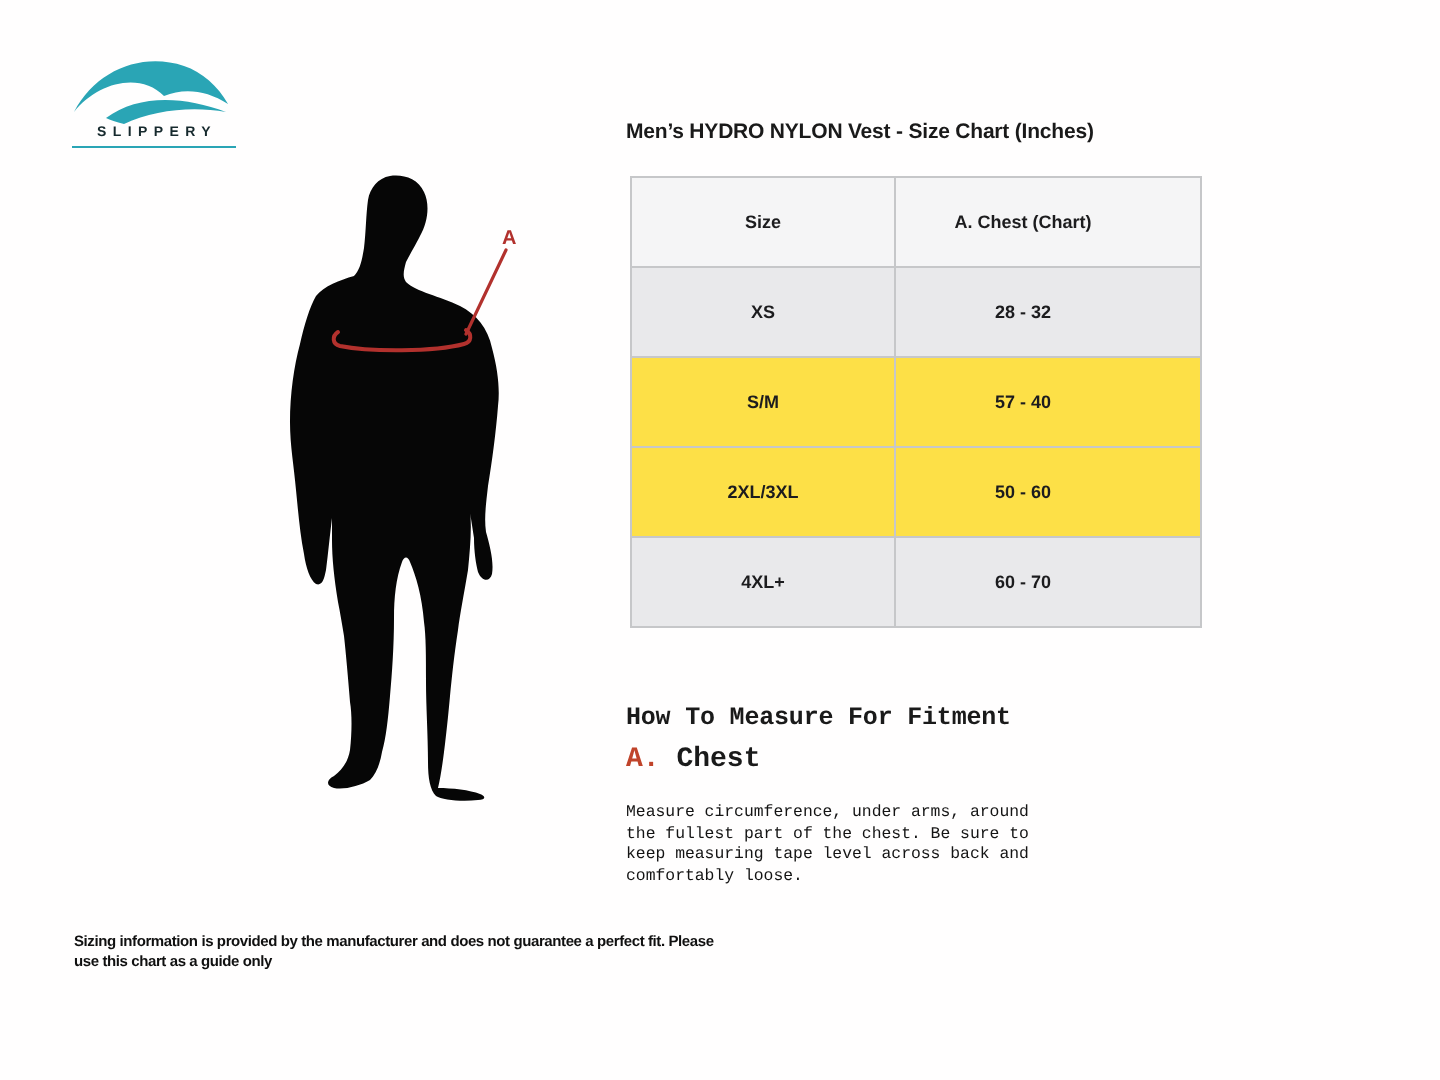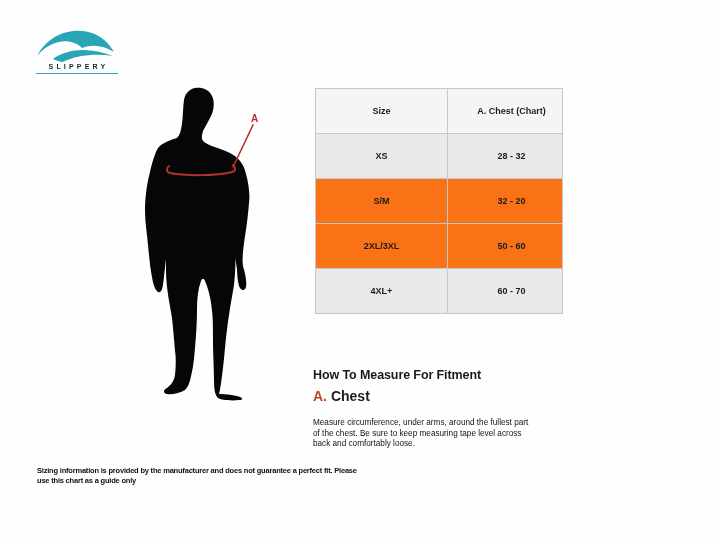--- a/index.html
+++ b/index.html
@@ -26,32 +26,32 @@
   
   .figure{position:absolute;left:122px;top:85px;width:140px;height:320px;}
   .figure svg{width:140px;height:320px;display:block;}
   .marker-a{font:700 10px "Liberation Sans",sans-serif;fill:var(--red);}
 
   
   .title{position:absolute;left:313px;top:60px;width:280px;font-size:10.5px;font-weight:700;
     letter-spacing:-0.1px;}
 
   
-  .size-table{position:absolute;left:315px;top:88px;width:248px;border:1px solid var(--tbl-border);}
+  .size-table{position:absolute;left:315px;top:88px;width:286px;border:1px solid var(--tbl-border);}
   .tr{display:grid;grid-template-columns:131px 128px;height:45px;}
   .tr.head{height:44px;background:var(--head-gray);}
   .tr.alt{background:var(--row-gray);}
-  .tr.plain{background:#f97316;}
+  .tr.plain{background:#fde047;}
   .tr + .tr{border-top:1px solid var(--tbl-border);}
   .td{display:flex;align-items:center;justify-content:center;font-size:9px;font-weight:700;
     color:#1c1c1e;}
   .td + .td{border-left:1px solid var(--tbl-border);}
 
   
-  .howto{position:absolute;left:313px;top:368px;width:230px;}
+  .howto{position:absolute;left:313px;top:352px;width:230px;font-family:Liberation Mono, monospace;}
   .howto-heading{font-size:12.5px;font-weight:700;letter-spacing:-0.1px;}
   .measure-label{margin-top:6px;font-size:14px;font-weight:700;}
   .measure-label .mk{color:var(--red-orange);}
   .measure-desc{margin-top:14px;width:218px;font-size:8.2px;line-height:1.28;font-weight:400;
     color:#141414;}
 
   
   .disclaimer{position:absolute;left:37px;top:466px;width:330px;font-size:7.5px;font-weight:600;
     line-height:1.35;letter-spacing:-0.2px;color:#101010;}
 </style>
@@ -89,33 +89,34 @@
         C30,78 33,68 36,63 C40,58 48,55 55,53 C58,50 59,45 60,39
         C61,31 61,22 62,15 C63,9 67,4 73,3 Z"></path>
 
       <path d="M47,81 C44,83 44,87 48,88 C63,91 95,91 110,87 C114,86 114,82 111,80" fill="none" stroke="#b2312d" stroke-width="2" stroke-linecap="round"></path>
 
       <path d="M111,82 L131,40" fill="none" stroke="#b2312d" stroke-width="1.6" stroke-linecap="round"></path>
       <text class="marker-a" x="129" y="37">A</text>
     </svg>
   </div>
 
+  <div class="title">Men’s HYDRO NYLON Vest - Size Chart (Inches)</div>
 
   <div class="size-table">
     <div class="tr head">
       <div class="td">Size</div>
       <div class="td">A. Chest (Chart)</div>
     </div>
     <div class="tr alt">
       <div class="td">XS</div>
       <div class="td">28 - 32</div>
     </div>
     <div class="tr plain">
       <div class="td">S/M</div>
-      <div class="td">32 - 20</div>
+      <div class="td">57 - 40</div>
     </div>
     <div class="tr plain">
       <div class="td">2XL/3XL</div>
       <div class="td">50 - 60</div>
     </div>
     <div class="tr alt">
       <div class="td">4XL+</div>
       <div class="td">60 - 70</div>
     </div>
   </div>

